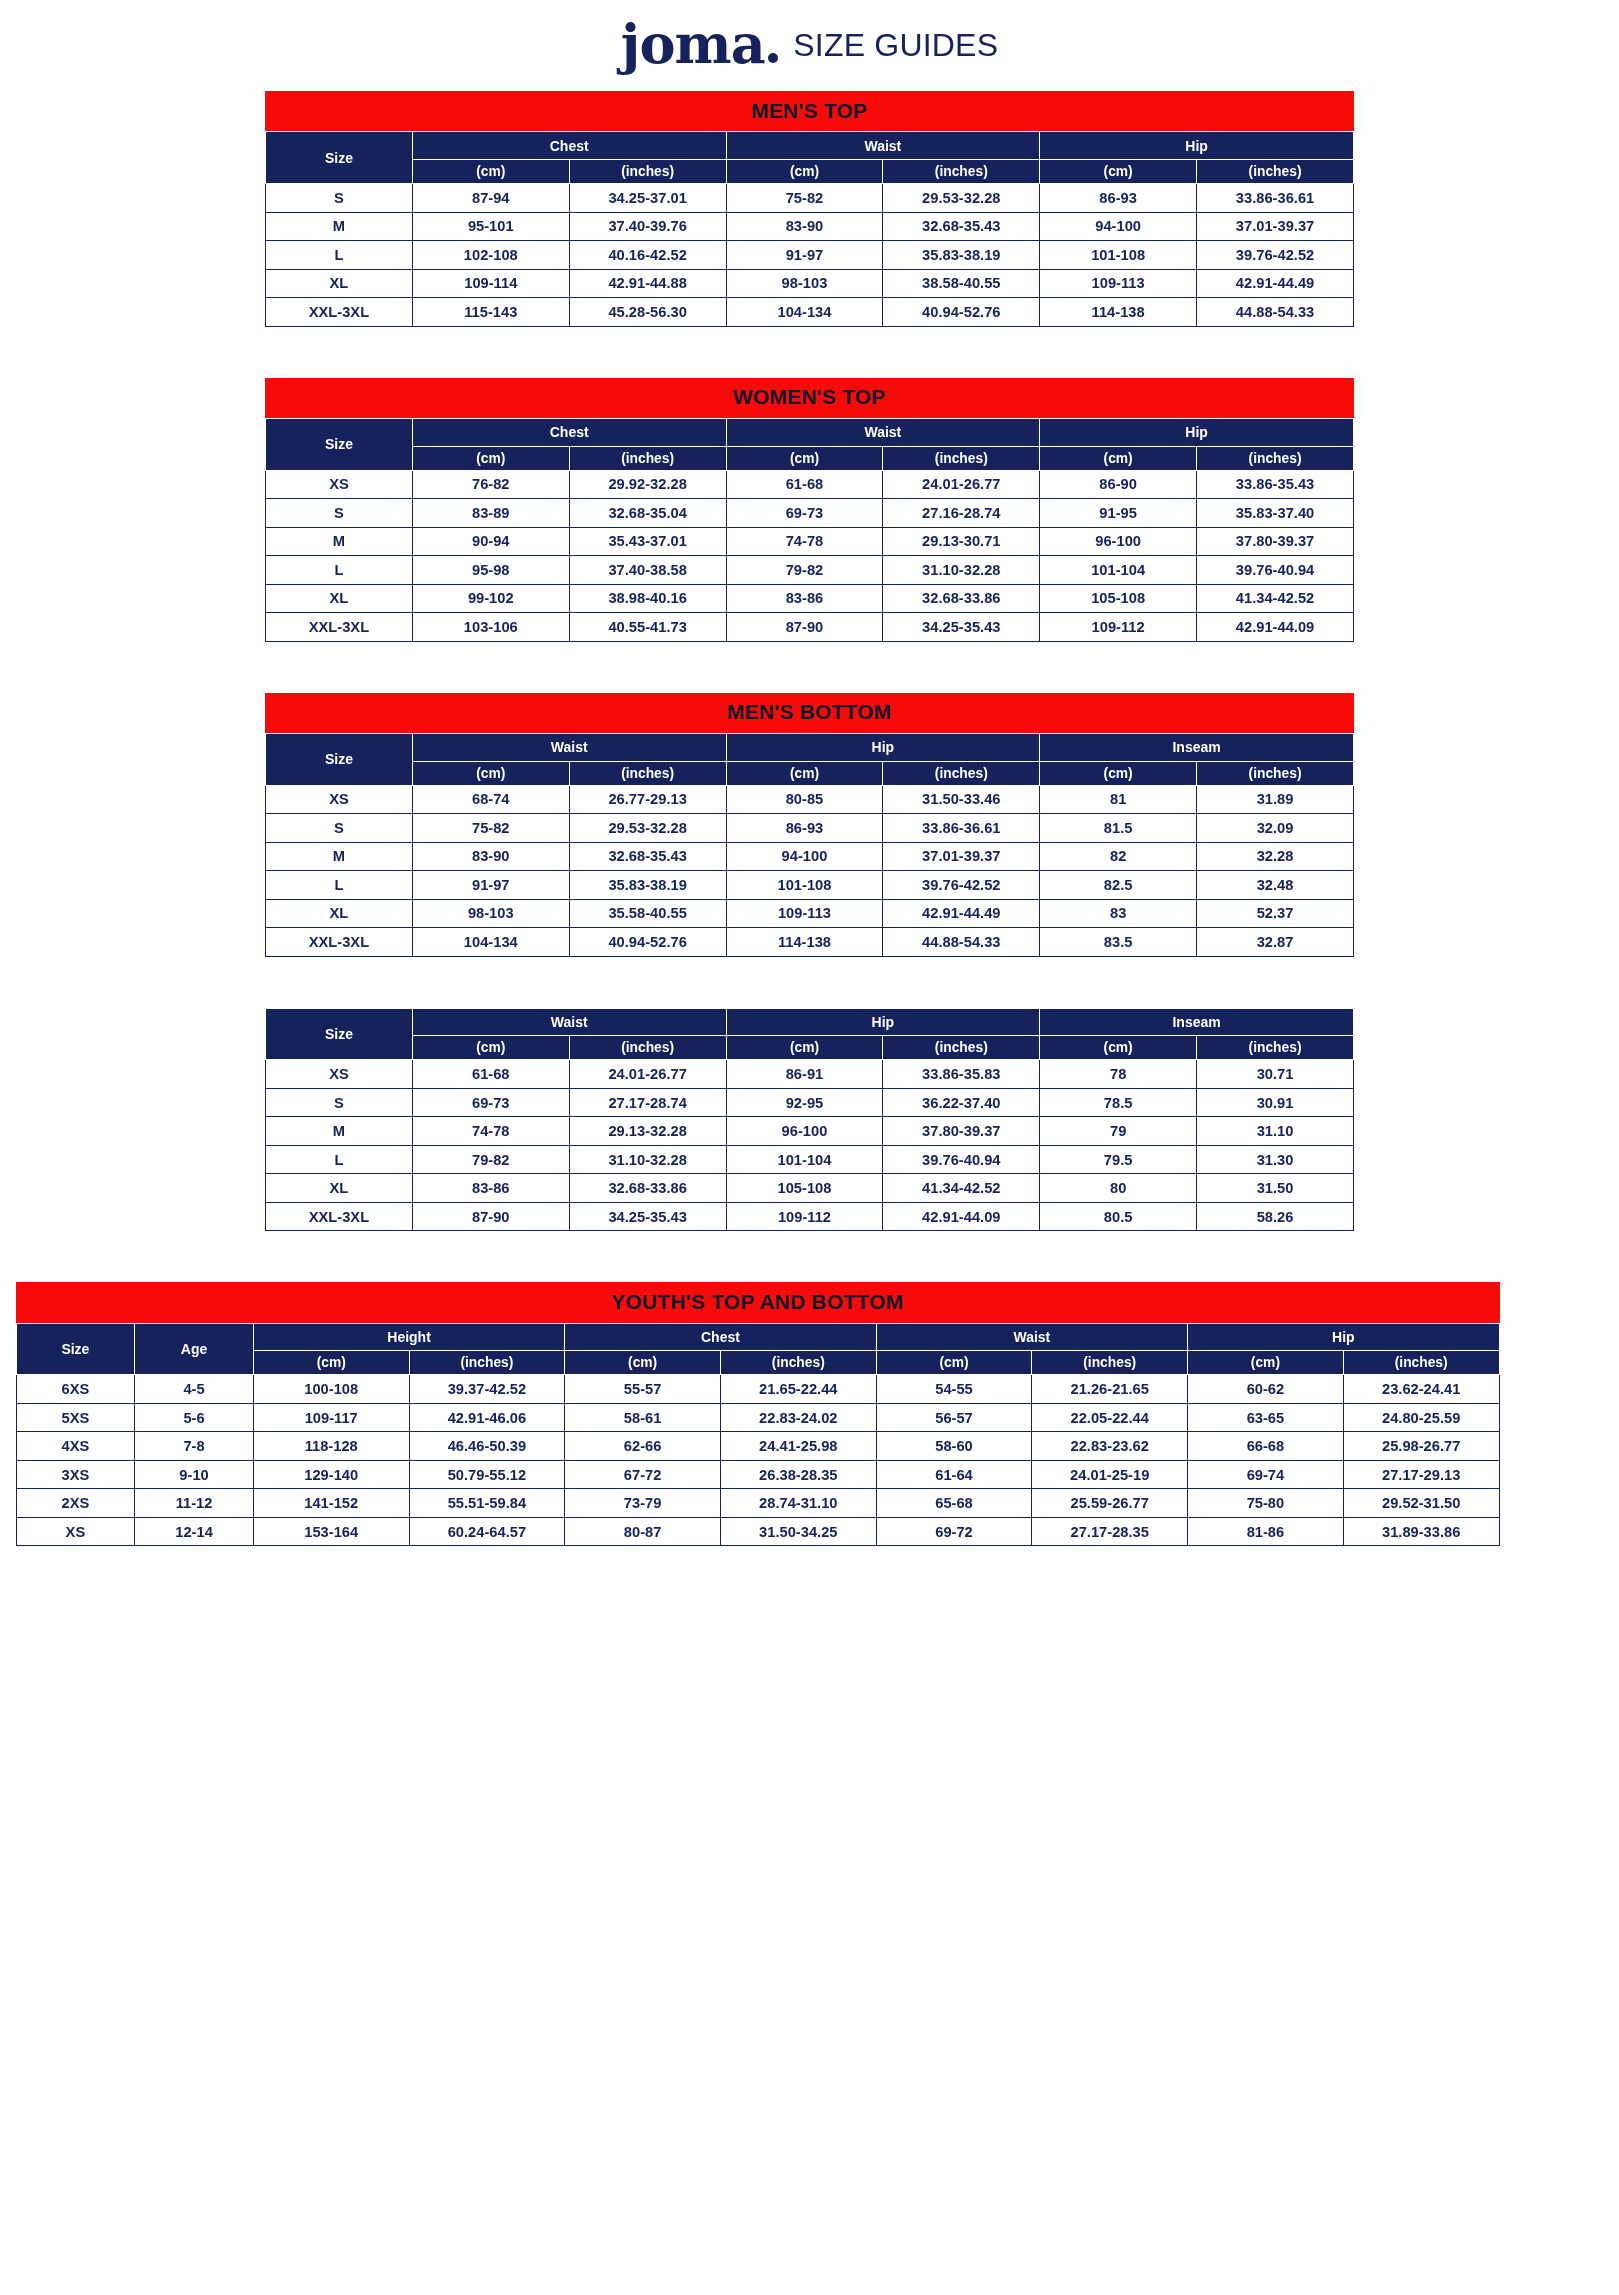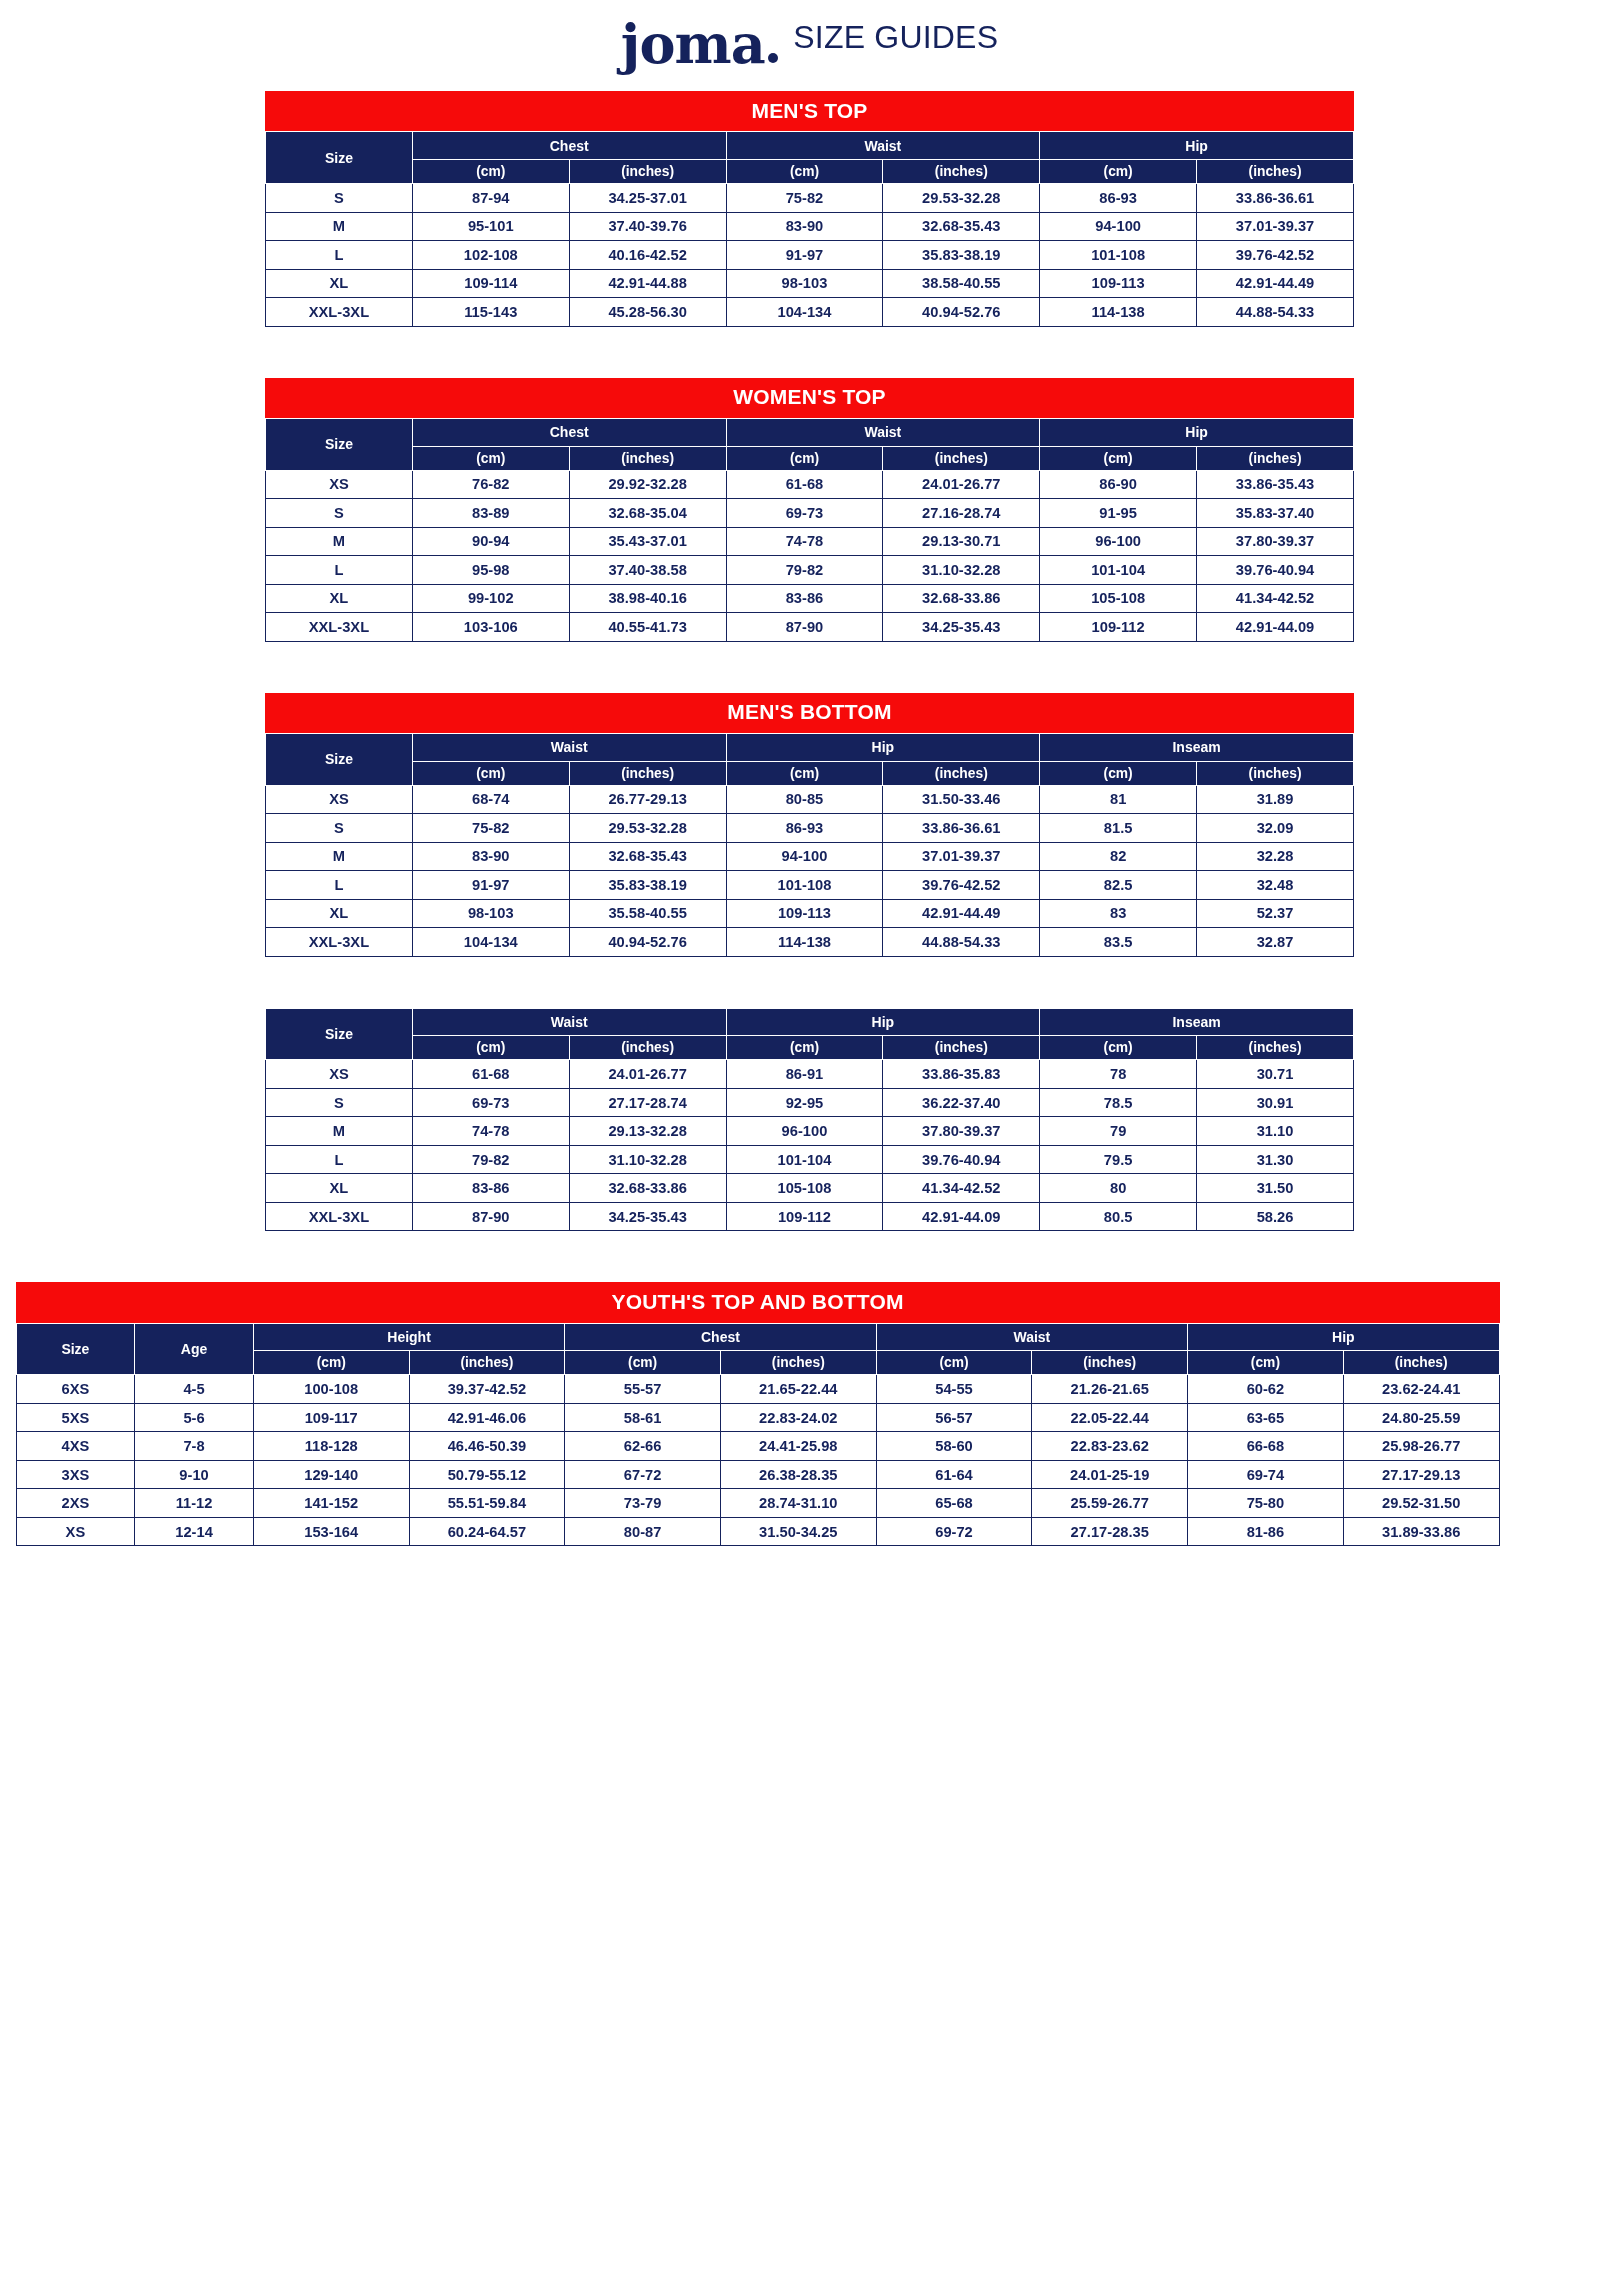--- a/index.html
+++ b/index.html
@@ -13,21 +13,21 @@
     width: 1619px;
     height: 2295px;
     position: relative;
     overflow: hidden;
   }
 
   
   .header {
     padding-top: 13px;
     display: flex;
-    align-items: center;
+    align-items: flex-end;
     justify-content: center;
     gap: 15.6px;
   }
   .brand-logo {
     font-family: "DejaVu Serif", serif;
     font-weight: 700;
     font-size: 54px;
     line-height: 1;
     color: #15225c;
     letter-spacing: -0.9px;
@@ -58,21 +58,21 @@
   }
   .table-block {
     margin: 0 auto;
     margin-bottom: 51px;
   }
   .table-block.narrow { width: 1089px; }
   .table-block.wide   { width: 1484px; margin-left: 15.6px; }
 
   .block-title {
     background: #f60a0a;
-    color: #ffffff;
+    color: #0f172a;
     font-size: 21px;
     font-weight: 700;
     text-align: center;
     padding: 7.8px 0 8.7px 0;
     letter-spacing: 0.2px;
   }
 
   table.size-table {
     width: 100%;
     border-collapse: collapse;

